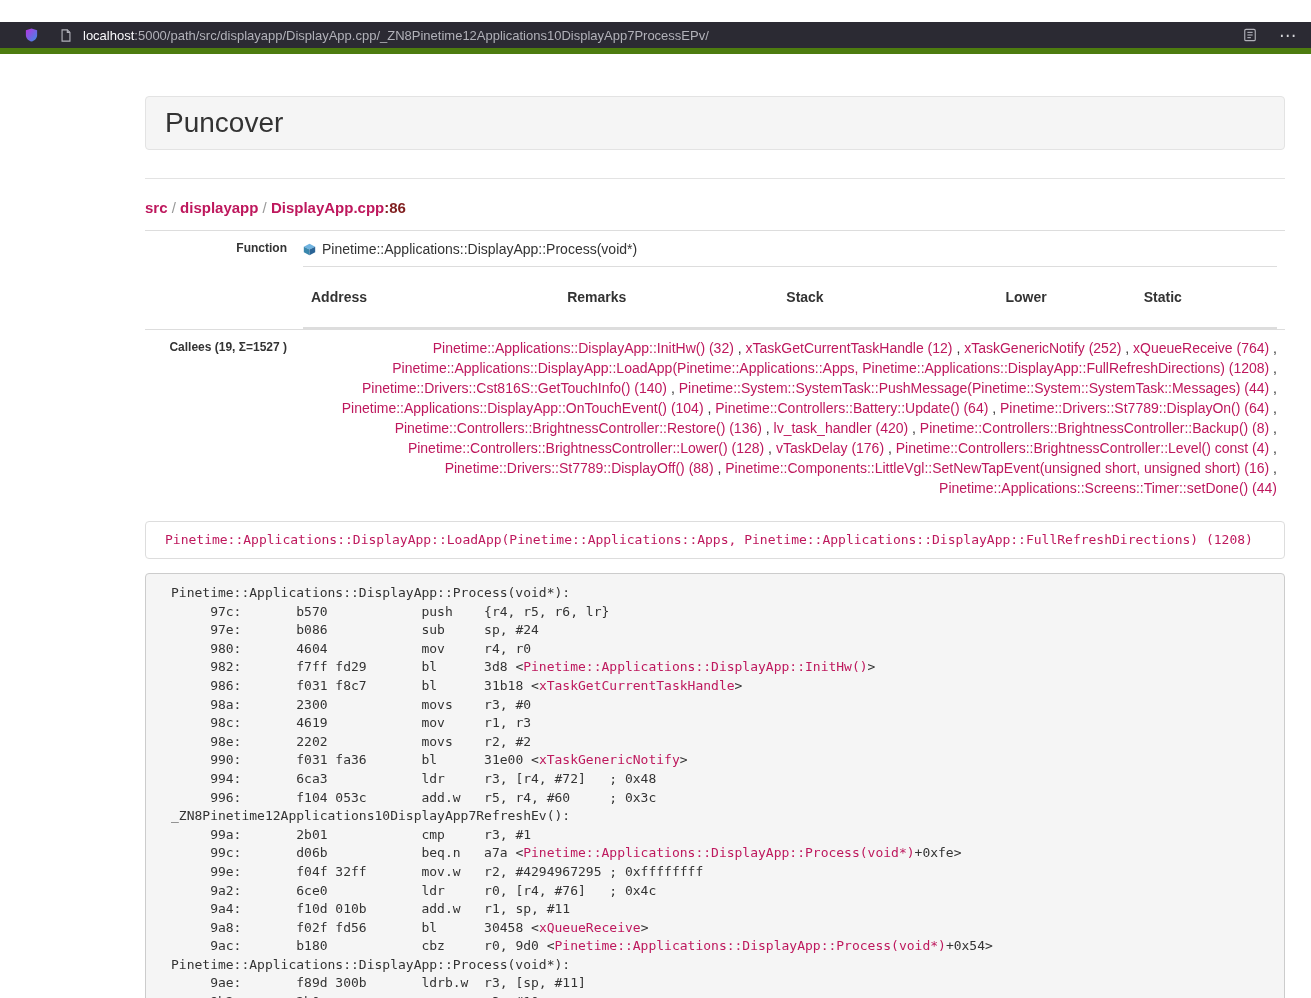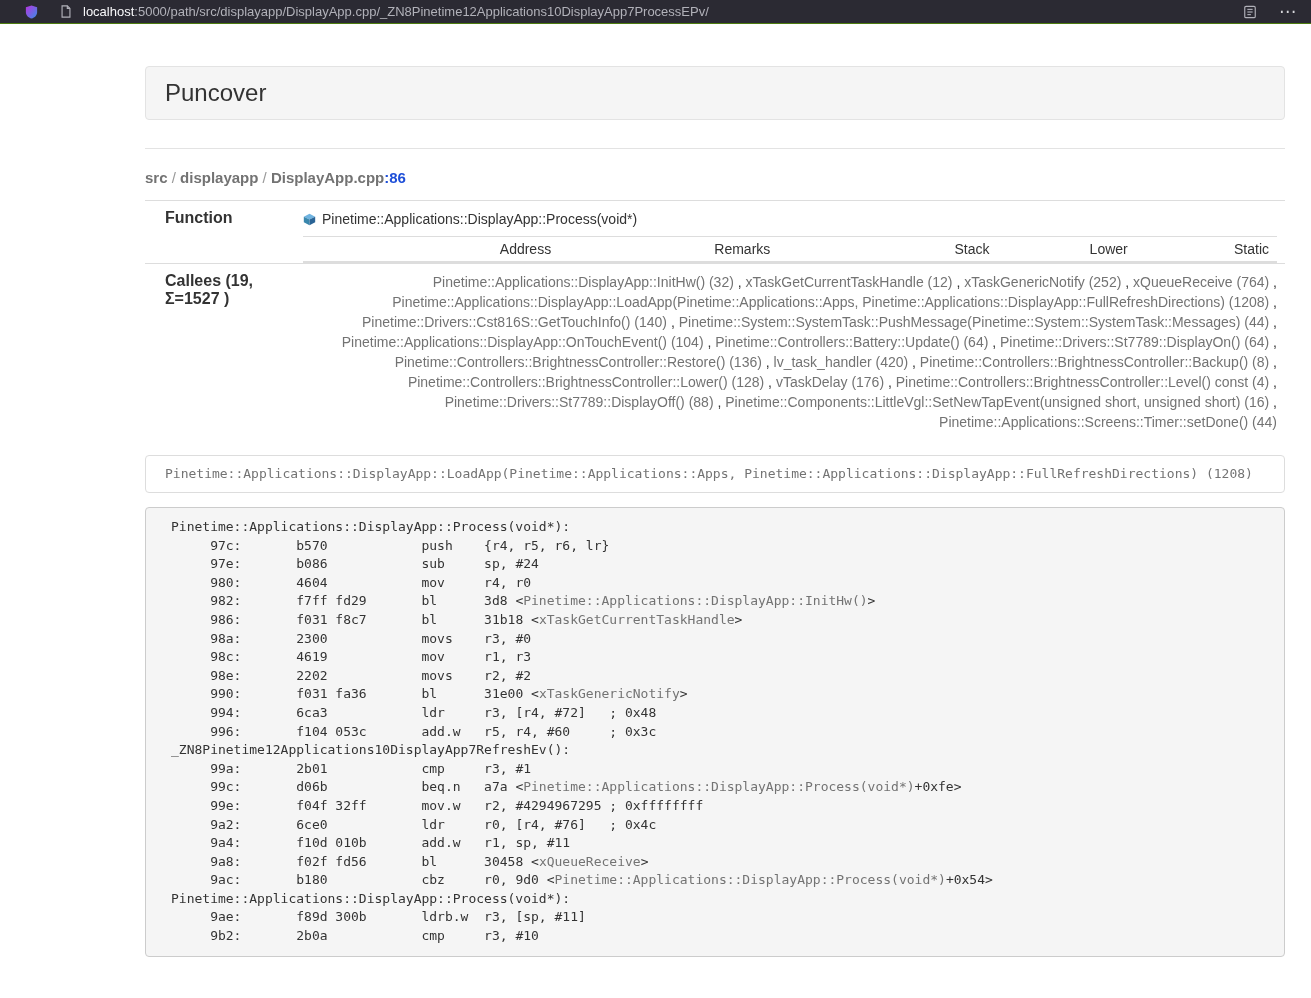--- a/index.html
+++ b/index.html
@@ -1,50 +1,50 @@
 <!DOCTYPE html>
 <html><head>
 <meta charset="utf-8">
 <style>
   * { box-sizing: border-box; margin: 0; padding: 0; }
   html, body { width: 1311px; height: 998px; overflow: hidden; background: #ffffff; }
   body { font-family: "Liberation Sans", "DejaVu Sans", sans-serif; font-size: 14px; color: #333; }
 
   
-  .chrome { height: 24px; background: #2b2a33; border-bottom: 1px solid #4d7c0f; display: flex; align-items: center; }
+  .chrome { height: 32px; background: #2b2a33; border-bottom: 6px solid #4d7c0f; display: flex; align-items: center; margin-top: 22px; }
   .chrome .ci { display: inline-flex; align-items: center; justify-content: center; }
   .shield-slot { margin-left: 24px; }
   .pageicon-slot { margin-left: 20px; }
   .url-bar { flex: 1; min-width: 0; margin-left: 10px; font-size: 13px; color: #b1b1b9; white-space: nowrap; overflow: hidden; }
   .url-host { color: #f9f9fb; }
   .reader-slot { margin-right: 22px; }
   .menu-dots { color: #d7d7db; font-size: 17px; line-height: 1; margin-right: 14px; letter-spacing: 1px; cursor: default; }
 
   
   .container { width: 1140px; margin-left: 145px; padding-top: 42px; }
 
-  .title-well { background: #f5f5f5; border: 1px solid #e3e3e3; border-radius: 4px; padding: 15px 19px; font-size: 24px; line-height: 22px; color: #333; }
+  .title-well { background: #f5f5f5; border: 1px solid #e3e3e3; border-radius: 4px; padding: 15px 19px; font-size: 28px; line-height: 22px; color: #333; }
 
   hr.divider { border: 0; border-top: 1px solid #e3e3e3; margin-top: 28px; }
 
-  a { color: #737373; text-decoration: none; }
+  a { color: #be185d; text-decoration: none; }
 
   .breadcrumb { margin-top: 19px; font-size: 15px; font-weight: bold; line-height: 19px; }
   .bc-sep { color: #999; font-weight: normal; }
-  .bc-suffix { color: #1d4ed8; }
+  .bc-suffix { color: #7f1d1d; }
 
   table.fn-table { width: 100%; margin-top: 13px; border-collapse: collapse; }
   .fn-table > tbody > tr { border-top: 1px solid #ddd; }
-  .fn-table th.label-col { width: 150px; text-align: left; vertical-align: top; font-weight: bold; padding: 8px 8px 8px 20px; font-size: 16px; line-height: 18px; }
+  .fn-table th.label-col { width: 150px; text-align: right; vertical-align: top; font-weight: bold; padding: 8px 8px 8px 20px; font-size: 12px; line-height: 18px; }
   .fn-table td.content-col { vertical-align: top; padding: 8px; line-height: 20px; }
   .fn-table td.fn-cell { padding-bottom: 0; }
   .cube { display: inline-block; vertical-align: -2px; margin-right: 6px; }
 
   table.stats { width: 100%; border-collapse: collapse; margin-top: 5px; }
-  .stats th { text-align: right; font-weight: normal; padding: 4px 8px; border-top: 1px solid #ddd; border-bottom: 2px solid #ddd; font-size: 14px; line-height: 16px; }
+  .stats th { text-align: left; font-weight: bold; padding: 22px 8px; border-top: 1px solid #ddd; border-bottom: 2px solid #ddd; font-size: 14px; line-height: 16px; }
   .stats td { padding: 8px; line-height: 16px; }
 
   .callees { line-height: 20px; text-align: right; }
 
   .symbol-box { margin-top: 15px; border: 1px solid #ddd; border-radius: 4px; padding: 10px 19px;
                 font-family: "DejaVu Sans Mono", "Liberation Mono", monospace; font-size: 13px; line-height: 16px; white-space: nowrap; overflow: hidden; }
 
   pre.asm { margin-top: 14px; background: #f5f5f5; border: 1px solid #ccc; border-radius: 4px; padding: 10px 25px;
             font-family: "DejaVu Sans Mono", "Liberation Mono", monospace; font-size: 13px; line-height: 18.6px; color: #333;
             white-space: pre; tab-size: 8; -moz-tab-size: 8; overflow: hidden; }

